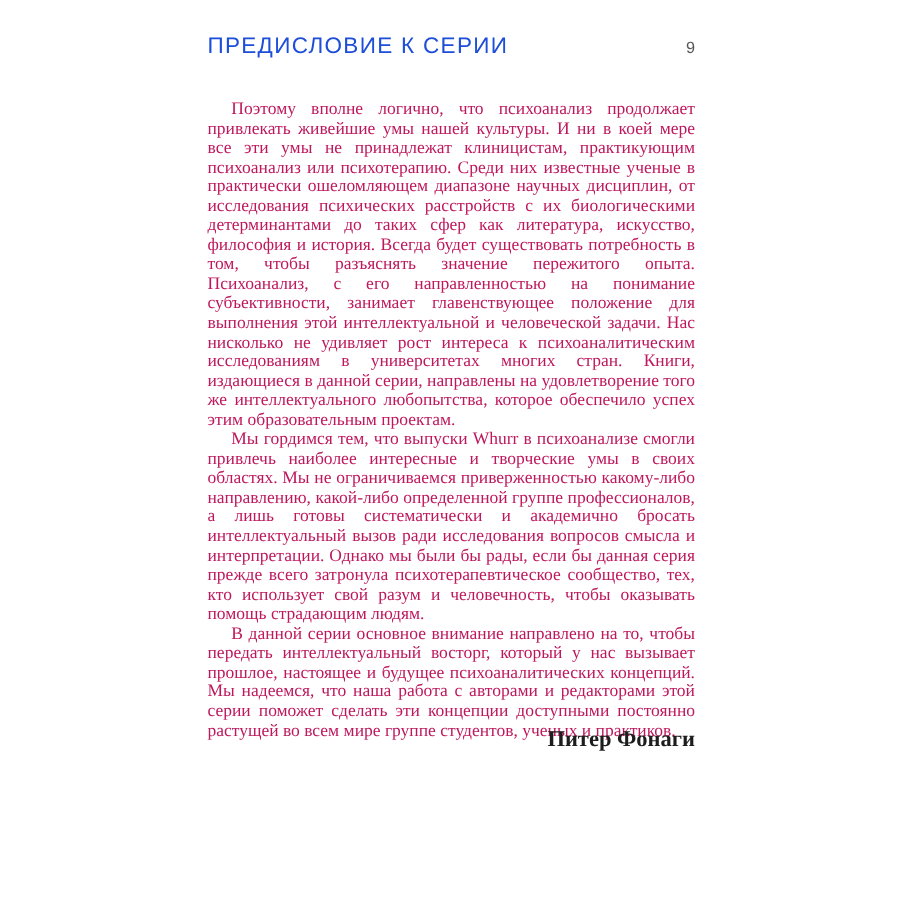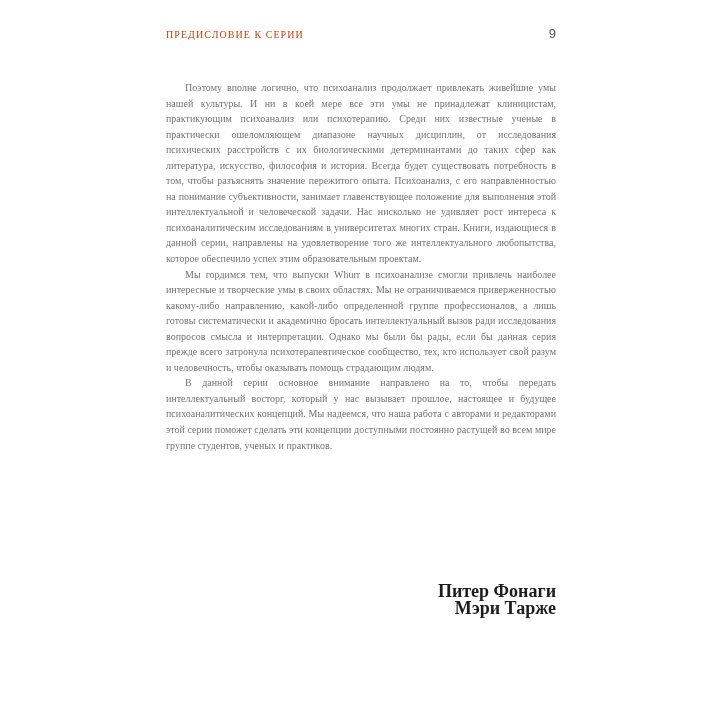--- a/index.html
+++ b/index.html
@@ -20,47 +20,47 @@
   .running-head {
     position: absolute;
     left: 166px;
     top: 26px;
     width: 390px;
     display: flex;
     justify-content: space-between;
     align-items: baseline;
   }
   .running-head-title {
-    font-family: Liberation Serif, serif;
-    font-size: 10px;
+    font-family: Liberation Sans, sans-serif;
+    font-size: 18px;
     letter-spacing: 1.05px;
-    color: #c2410c;
+    color: #1d4ed8;
     white-space: nowrap;
   }
   .running-head-folio {
     font-family: "Liberation Sans", "DejaVu Sans", sans-serif;
     font-size: 13px;
     color: #575757;
   }
 
   
   .textblock {
     position: absolute;
     left: 166px;
     top: 80px;
     width: 390px;
   }
   .textblock p {
     margin: 0;
     text-align: justify;
     text-justify: inter-word;
     text-indent: 19px;
-    font-size: 10px;
+    font-size: 14px;
     line-height: 15.55px;
-    color: #737373;
+    color: #be185d;
     hyphens: manual;
   }
 
   
   .signature {
     position: absolute;
     left: 166px;
     top: 583px;
     width: 390px;
     text-align: right;
@@ -83,16 +83,15 @@
   </div>
 
   <div class="textblock">
     <p>Поэтому вполне логично, что психоанализ продолжает привлекать живейшие умы нашей культуры. И ни в коей мере все эти умы не принадлежат клиницистам, практикующим психоанализ или психотерапию. Среди них известные ученые в практически ошеломляющем диапазоне научных дисциплин, от исследования психических расстройств с их биологическими детерминантами до таких сфер как литература, искусство, философия и история. Всегда будет существовать потребность в том, чтобы разъяснять значение пережитого опыта. Психоанализ, с его направленностью на понимание субъективности, занимает главенствующее положение для выполнения этой интеллектуальной и человеческой задачи. Нас нисколько не удивляет рост интереса к психоаналитическим исследованиям в университетах многих стран. Книги, издающиеся в данной серии, направлены на удовлетворение того же интеллектуального любопытства, которое обеспечило успех этим образовательным проектам.</p>
     <p>Мы гордимся тем, что выпуски Whurr в психоанализе смогли привлечь наиболее интересные и творческие умы в своих областях. Мы не ограничиваемся приверженностью какому-либо направлению, какой-либо определенной группе профессионалов, а лишь готовы систематически и академично бросать интеллектуальный вызов ради исследования вопросов смысла и интерпретации. Однако мы были бы рады, если бы данная серия прежде всего затронула психотерапевтическое сообщество, тех, кто использует свой разум и человечность, чтобы оказывать помощь страдающим людям.</p>
     <p>В данной серии основное внимание направлено на то, чтобы передать интеллектуальный восторг, который у нас вызывает прошлое, настоящее и будущее психоаналитических концепций. Мы надеемся, что наша работа с авторами и редакторами этой серии поможет сделать эти концепции доступными постоянно растущей во всем мире группе студентов, ученых и практиков.</p>
   </div>
 
   <div class="signature">
     <div>Питер Фонаги</div>
-    <div>Мэри Тарже</div>
   </div>
 
 </div>
 
 </body></html>

